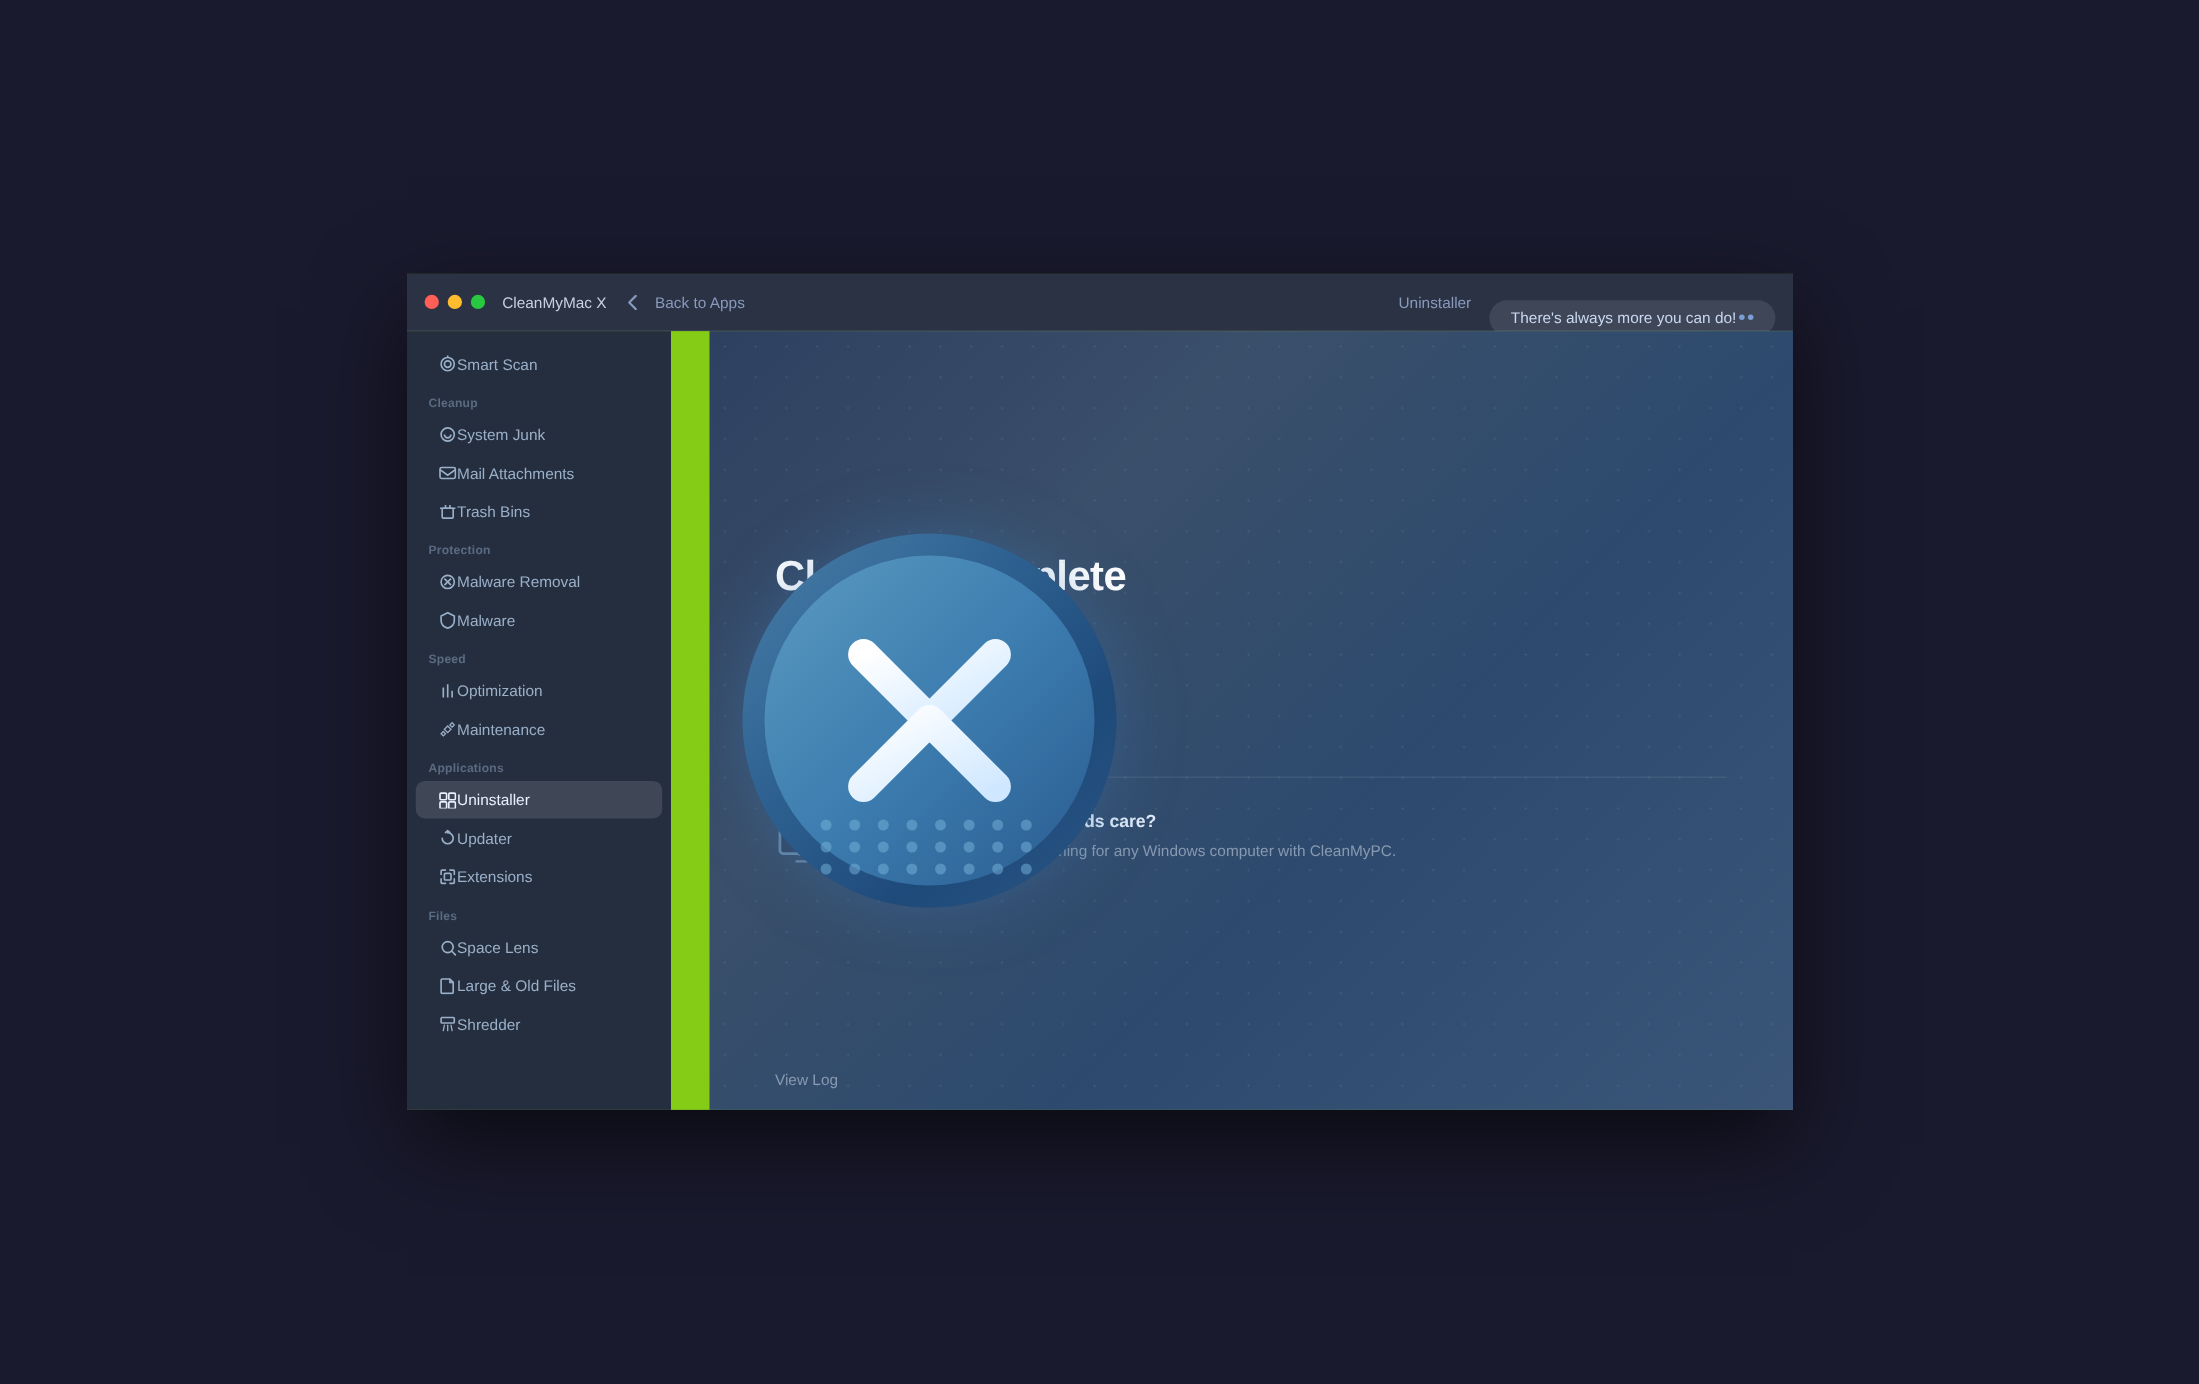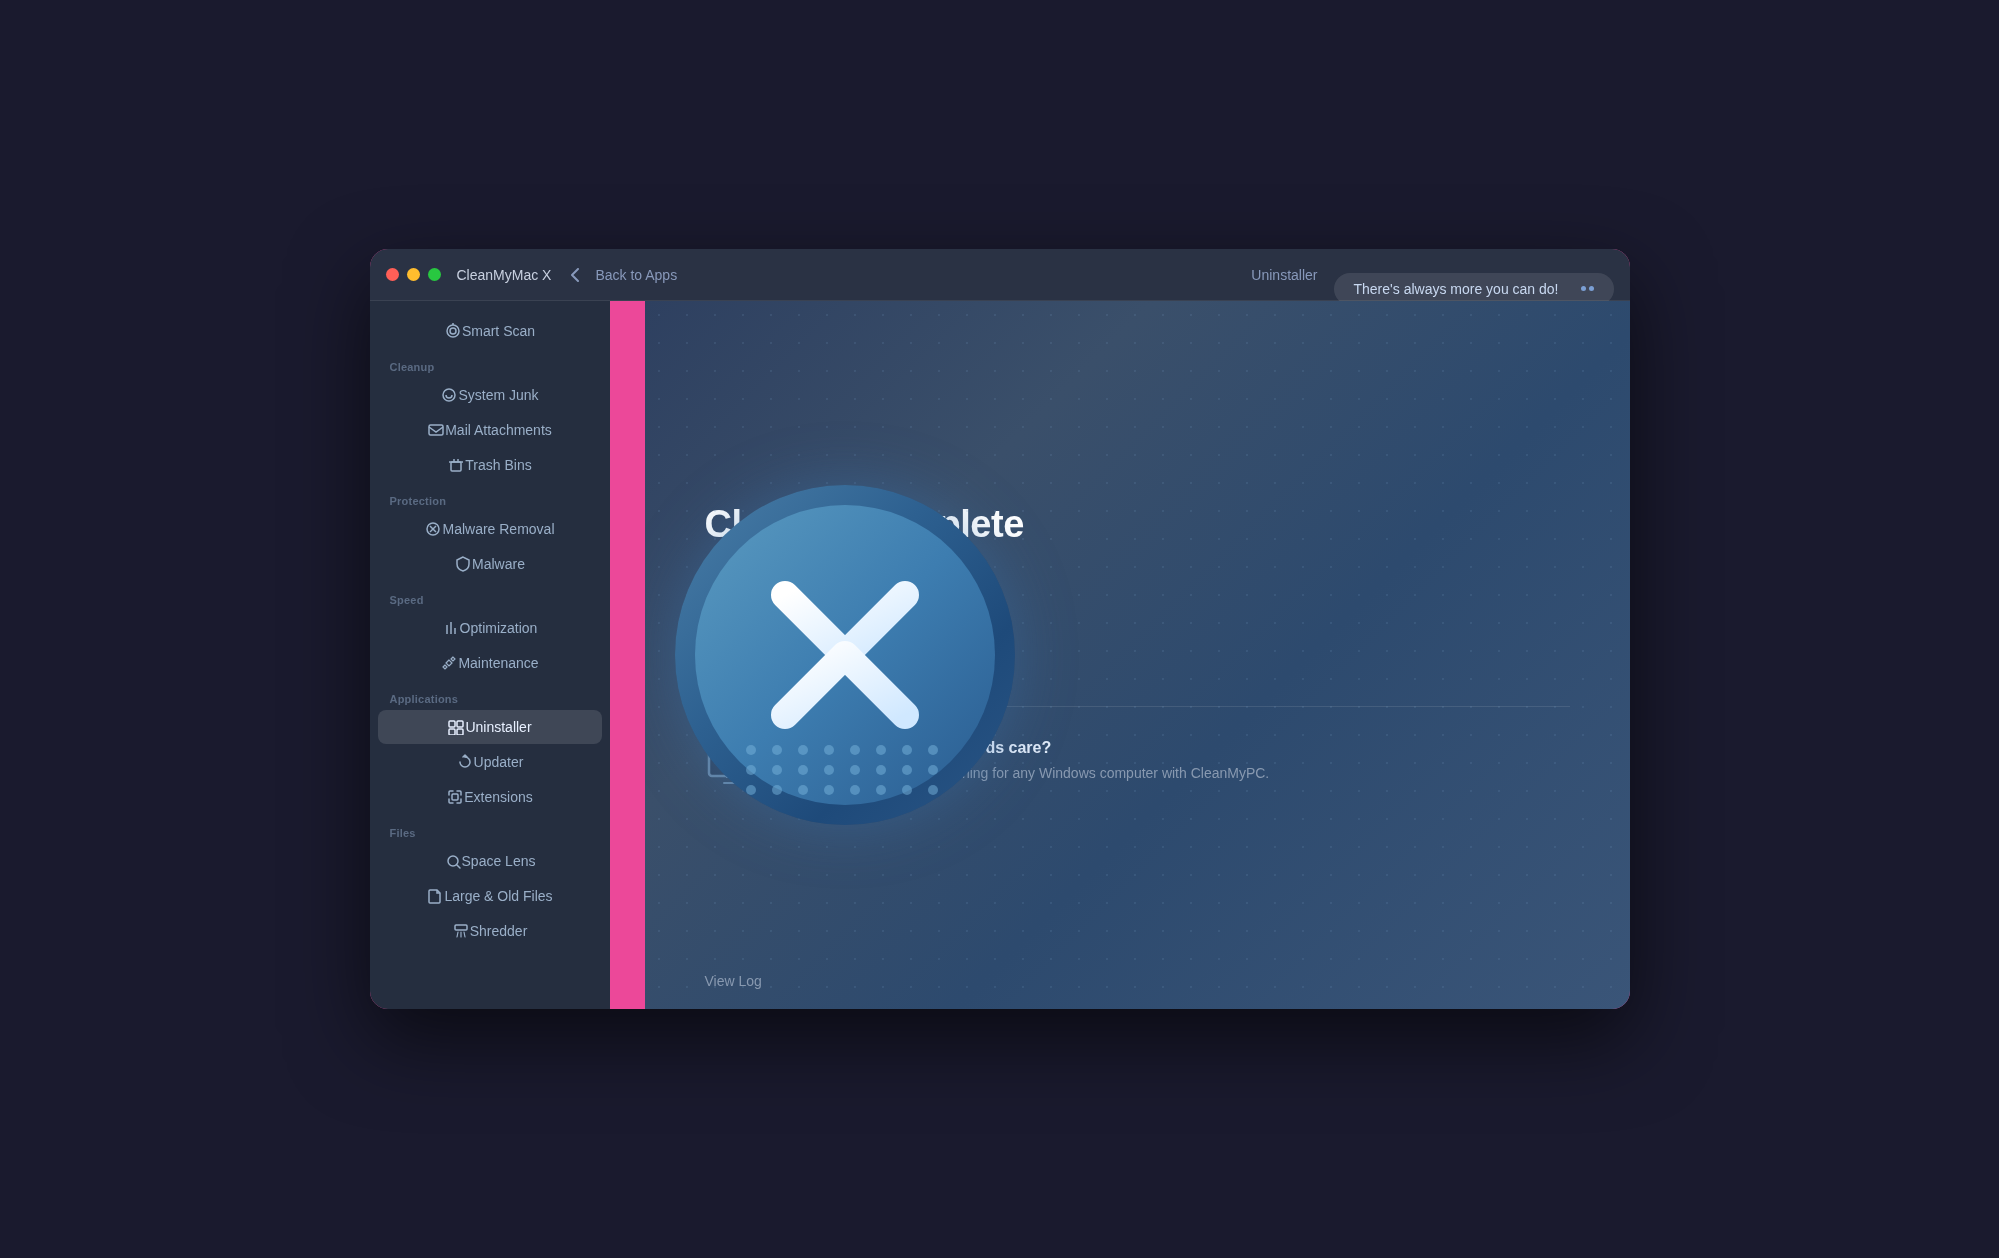--- a/index.html
+++ b/index.html
@@ -7,22 +7,22 @@
       background: #1a1a2e;
       display: flex;
       justify-content: center;
       align-items: center;
       min-height: 100vh;
       font-family: -apple-system, BlinkMacSystemFont, 'Segoe UI', sans-serif;
     }
     .window {
       width: 1260px;
       height: 760px;
-      background: #ec4899;
-      border-radius: 18px;
+      background: #84cc16;
+      border-radius: 0;
       overflow: hidden;
       display: flex;
       flex-direction: column;
       box-shadow: 0 30px 80px rgba(0,0,0,0.6);
     }
     .titlebar {
       height: 52px;
       background: #2a3244;
       display: flex;
       align-items: center;
@@ -72,21 +72,21 @@
     .more-btn {
       background: rgba(255,255,255,0.1);
       border: none;
       border-radius: 20px;
       padding: 8px 20px;
       color: #c8d8f0;
       font-size: 14px;
       cursor: pointer;
       display: flex;
       align-items: center;
-      gap: 22px;
+      gap: 2px;
       margin-top: 28px;
     }
     .more-btn-dots {
       display: flex;
       gap: 3px;
       align-items: center;
     }
     .more-btn-dot {
       width: 5px;
       height: 5px;
@@ -108,21 +108,20 @@
     .sidebar-item {
       display: flex;
       align-items: center;
       padding: 8px 20px;
       cursor: pointer;
       border-radius: 8px;
       margin: 1px 8px;
       color: #9aafc8;
       font-size: 14px;
       transition: background 0.15s;
-      justify-content: center;
     }
     .sidebar-item.active {
       background: rgba(255,255,255,0.12);
       color: #e8f0ff;
     }
     .sidebar-section-label {
       color: #5a6a82;
       font-size: 11px;
       font-weight: 600;
       text-transform: none;

